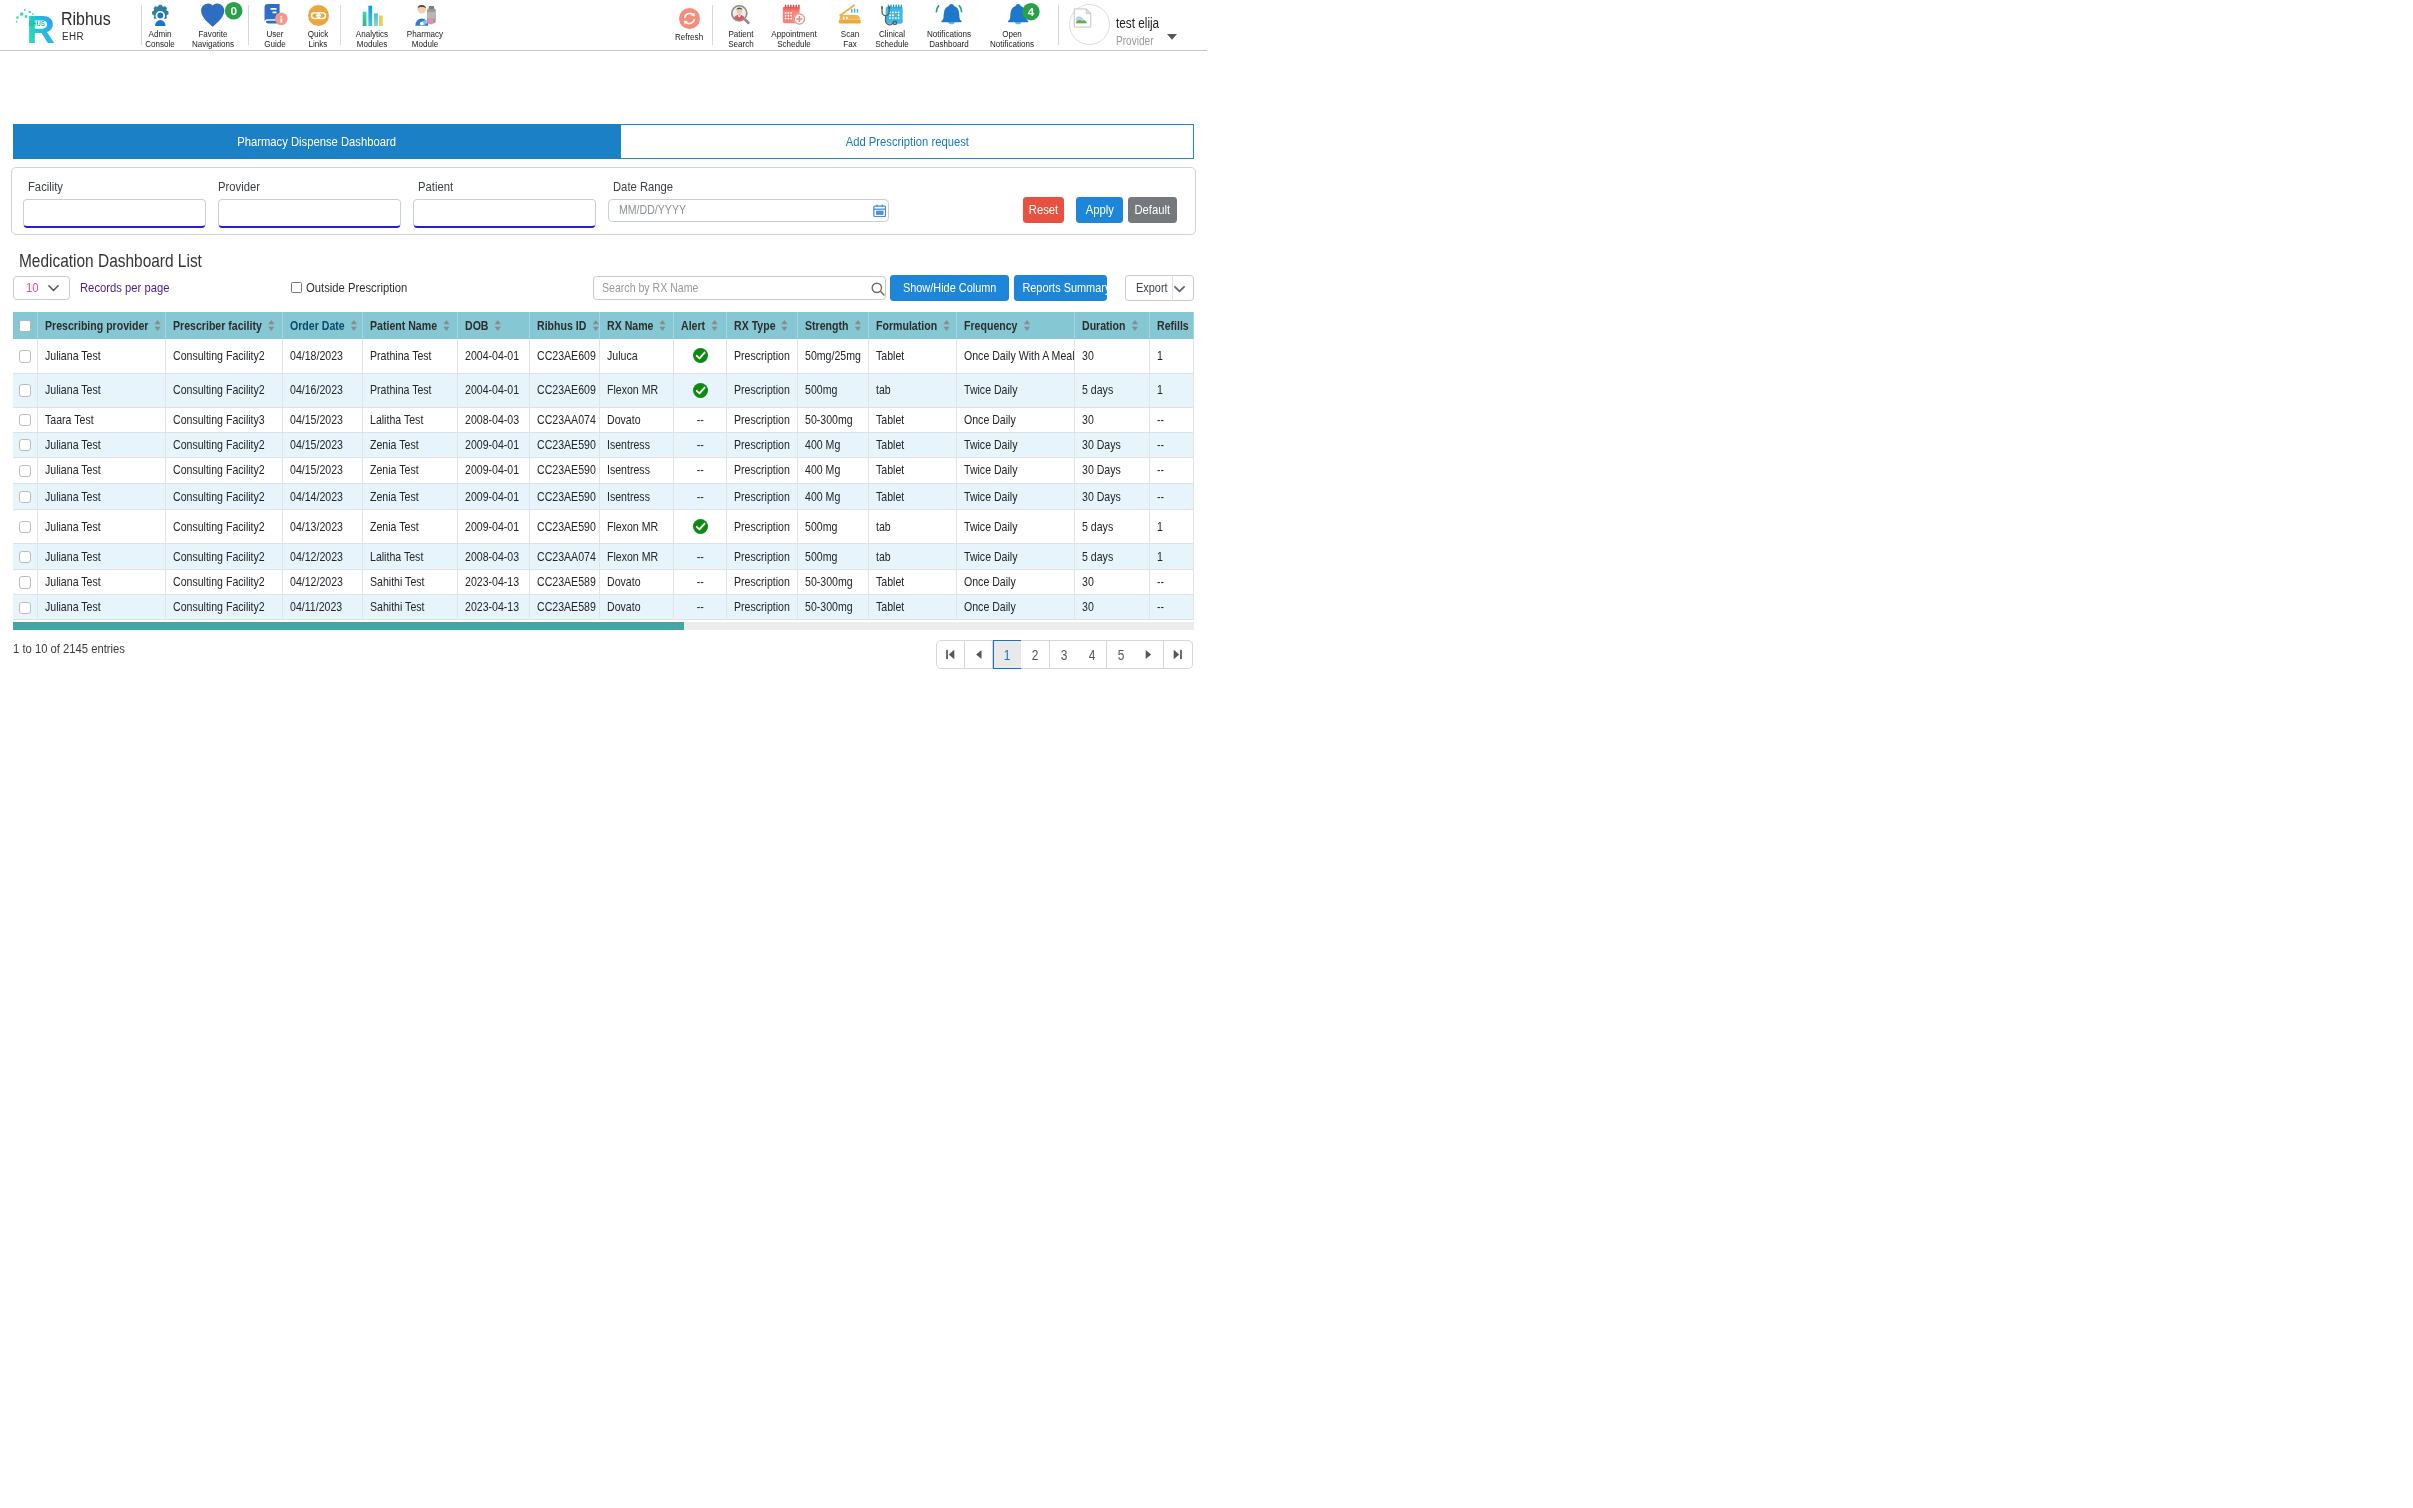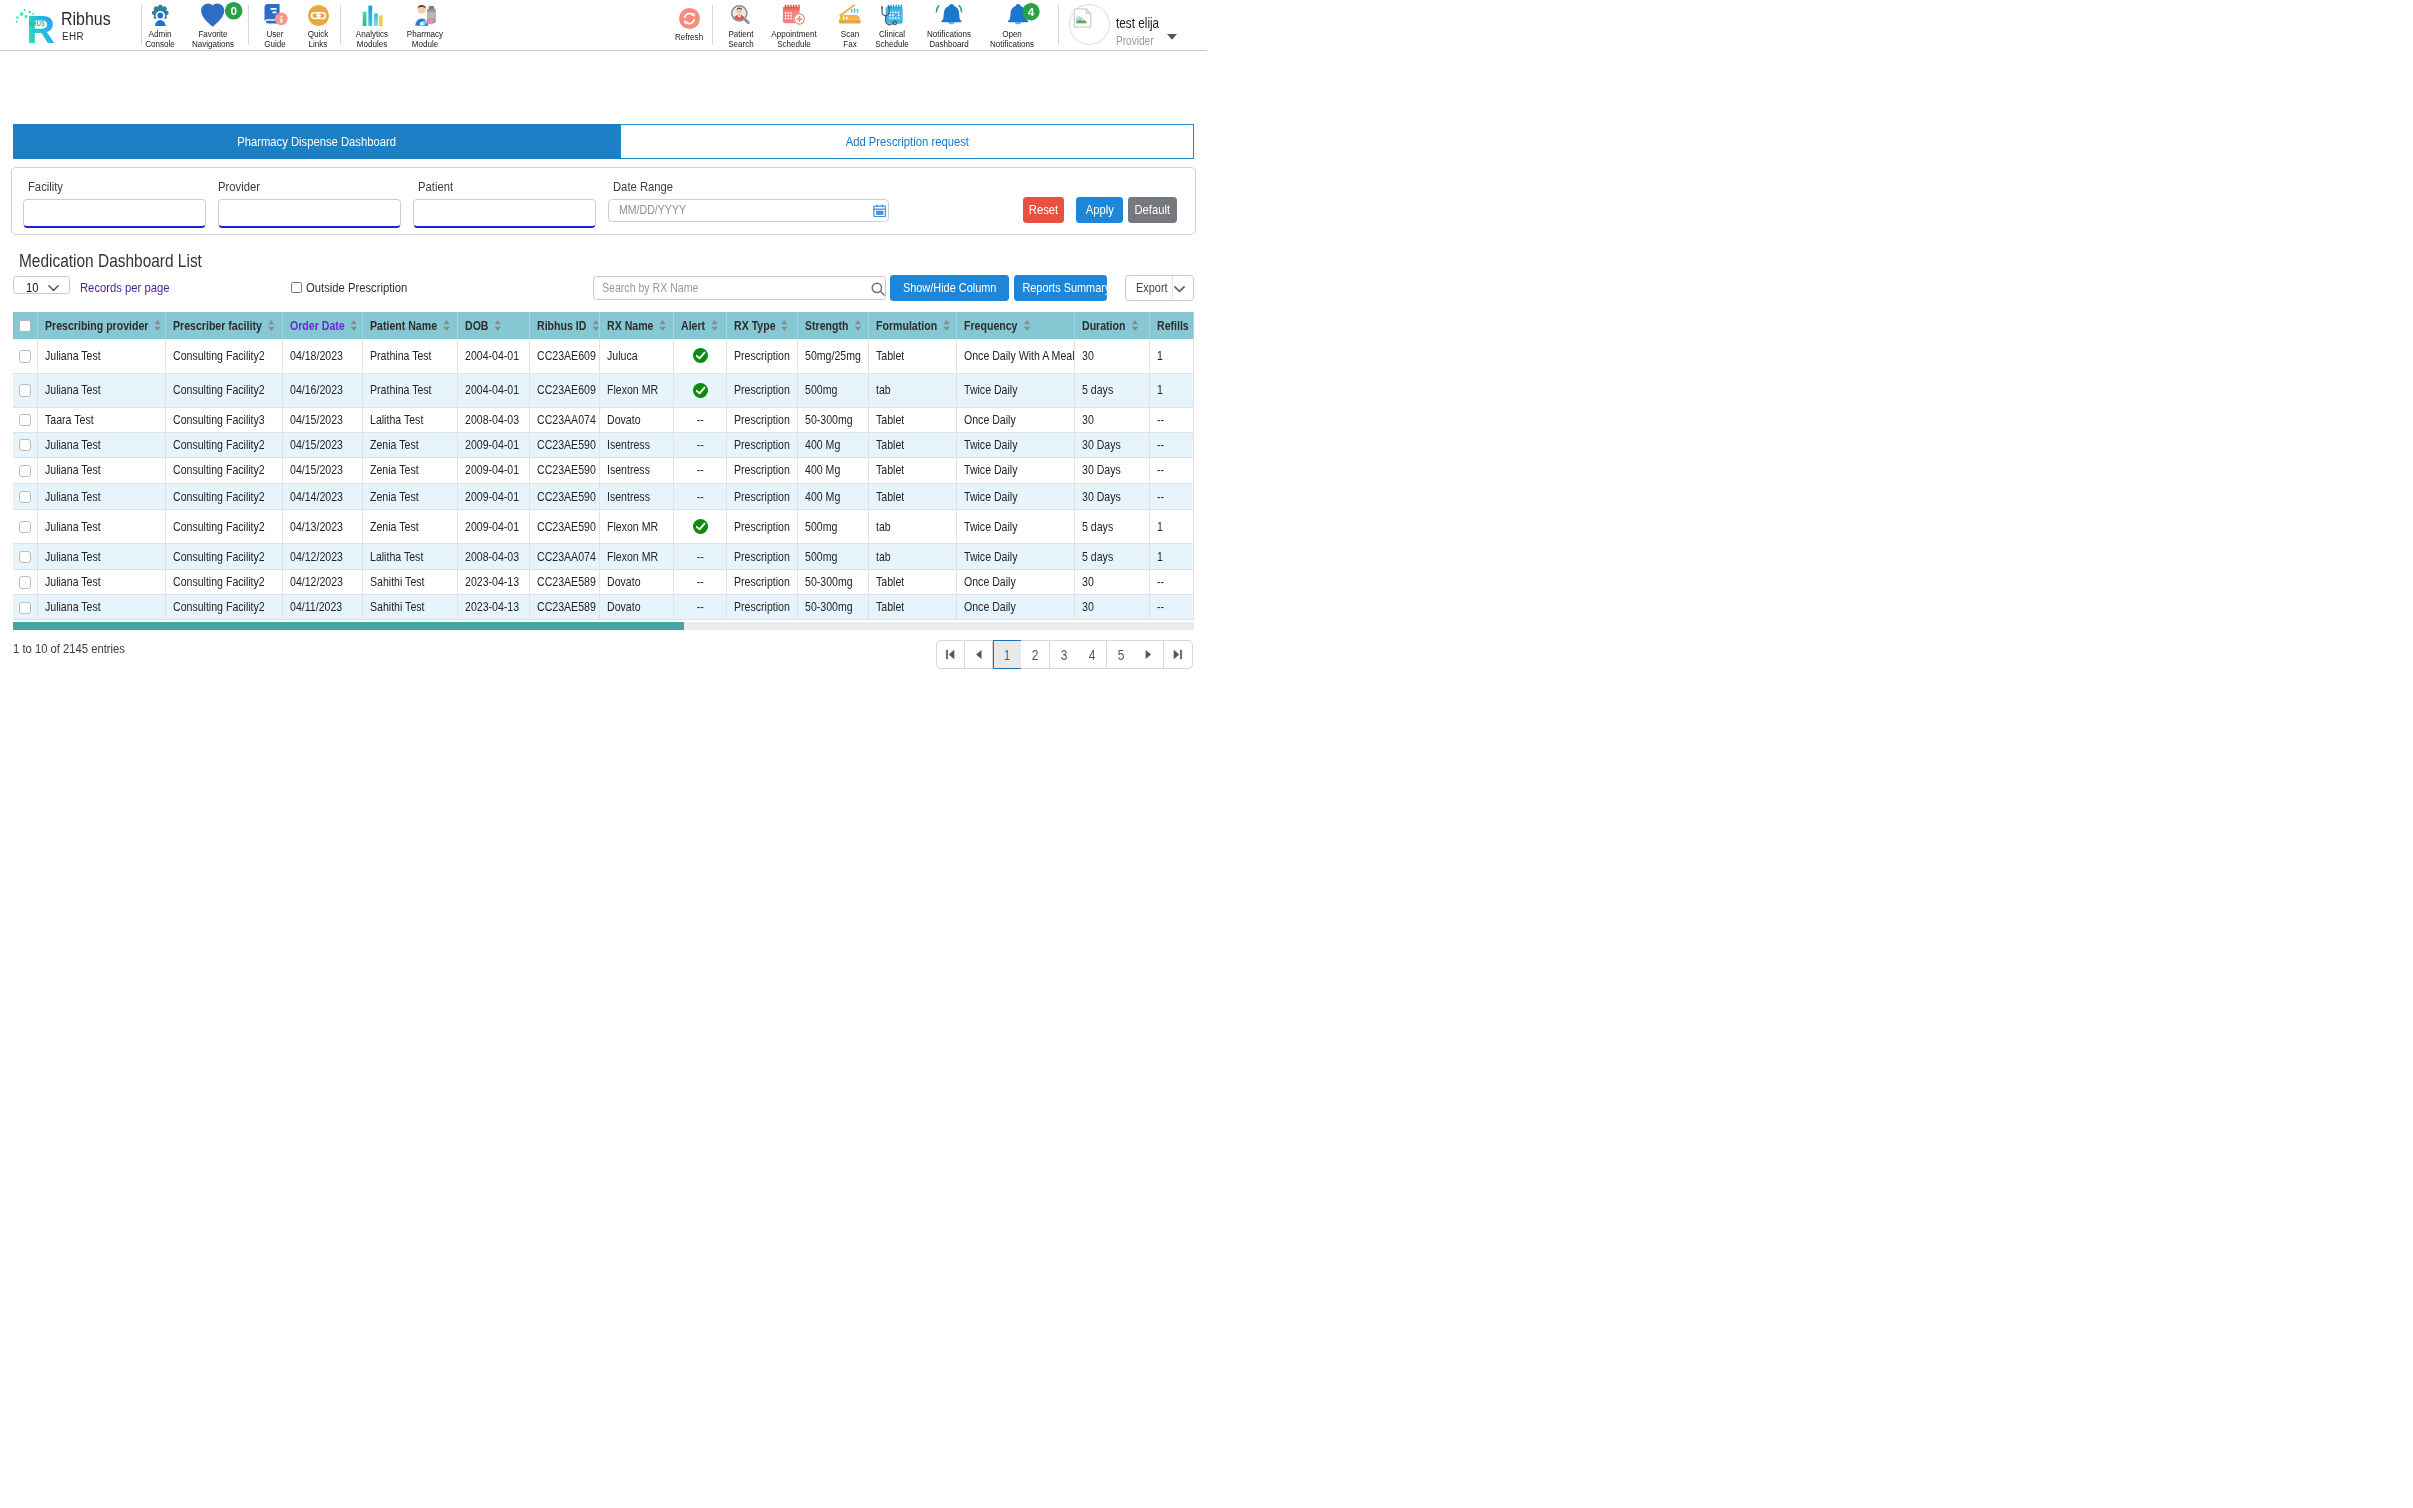--- a/index.html
+++ b/index.html
@@ -360,21 +360,21 @@
         <line x1="1" y1="6.2" x2="15" y2="6.2" stroke="#4c8fe0" stroke-width="1.6"></line>
         <rect x="4" y="0.5" width="1.8" height="3.4" rx="0.8" fill="#4c8fe0"></rect>
         <rect x="10.2" y="0.5" width="1.8" height="3.4" rx="0.8" fill="#4c8fe0"></rect>
         <rect x="3.6" y="8" width="9" height="5" fill="#4c8fe0"></rect>
       </svg>
 <div class="abs btn" style="left:1011px;top:29px;width:41px;height:25.6px;line-height:25.6px;background:#e8503f;"><span class="tc">Reset</span></div>
 <div class="abs btn" style="left:1064px;top:29px;width:47px;height:25.6px;line-height:25.6px;background:#1e86d9;"><span class="tc">Apply</span></div>
 <div class="abs btn" style="left:1116px;top:29px;width:49px;height:25.6px;line-height:25.6px;background:#75797e;"><span class="tc">Default</span></div>
 </div>
 <div class="abs" style="left:18.7px;top:250px;font-size:18.4px;color:#343434;"><span class="t">Medication Dashboard List</span></div>
-<div class="abs" style="left:13px;top:276px;width:57px;height:18px;border:0.8px solid #c9c9c9;border-radius:3.4px;font-size:13.4px;color:#0f172a;line-height:22.6px;padding-left:11.7px;"><span class="t">10</span></div>
+<div class="abs" style="left:13px;top:276px;width:57px;height:24px;border:0.8px solid #c9c9c9;border-radius:3.4px;font-size:13.4px;color:#ec4899;line-height:22.6px;padding-left:11.7px;"><span class="t">10</span></div>
 <svg class="abs" style="left:48px;top:285px;" width="11" height="6.7" viewBox="0 0 13 8">
       <path d="M1 1 L6.5 6.5 L12 1" fill="none" stroke="#555" stroke-width="1.8" stroke-linecap="round" stroke-linejoin="round"></path>
     </svg>
 <div class="abs" style="left:80px;top:280px;font-size:13.4px;color:#4c1d95;text-decoration:underline;"><span class="t">Records per page</span></div>
 <div class="abs" style="left:291px;top:282px;width:10.5px;height:10.5px;border:1.3px solid #777;border-radius:1.7px;"></div>
 <div class="abs" style="left:306px;top:280px;font-size:13.4px;color:#2e2e2e;"><span class="t">Outside Prescription</span></div>
 <div class="abs" style="left:593px;top:276px;width:293px;height:24px;border:0.8px solid #c9c9c9;border-radius:3.4px;font-size:12.6px;color:#999;line-height:22.6px;padding-left:8.4px;"><span class="t">Search by RX Name</span></div>
 <svg class="abs" style="left:871px;top:282px;" width="14.2" height="14.2" viewBox="0 0 17 17">
       <circle cx="7" cy="7" r="5.6" fill="none" stroke="#6f6f6f" stroke-width="1.7"></circle>
       <line x1="11.2" y1="11.2" x2="15.6" y2="15.6" stroke="#6f6f6f" stroke-width="1.7" stroke-linecap="round"></line>
@@ -408,21 +408,21 @@
           <tr style="height:27px;background:#85c7d3;">
 <th style="border-right:0.8px solid #a5d5de;"><span class="hcb"></span></th>
 <th style="text-align:left;padding-left:6.7px;font-size:12.6px;color:#2d2d2d;border-right:0.8px solid #a5d5de;overflow:hidden;"><span class="t" style="font-weight:bold;">Prescribing provider&nbsp; <svg class="si" width="8" height="11" viewBox="0 0 9.5 13">
                   <path d="M4.75 0 L9.1 4.9 L0.4 4.9 Z" fill="#8a8a8a"></path>
                   <path d="M4.75 13 L9.1 8.1 L0.4 8.1 Z" fill="#8a8a8a"></path>
                 </svg></span></th>
 <th style="text-align:left;padding-left:6.7px;font-size:12.6px;color:#2d2d2d;border-right:0.8px solid #a5d5de;overflow:hidden;"><span class="t" style="font-weight:bold;">Prescriber facility&nbsp; <svg class="si" width="8" height="11" viewBox="0 0 9.5 13">
                   <path d="M4.75 0 L9.1 4.9 L0.4 4.9 Z" fill="#8a8a8a"></path>
                   <path d="M4.75 13 L9.1 8.1 L0.4 8.1 Z" fill="#8a8a8a"></path>
                 </svg></span></th>
-<th style="text-align:center;padding-left:6.7px;font-size:12.6px;color:#6d28d9;border-right:0.8px solid #a5d5de;overflow:hidden;"><span class="t" style="font-weight:bold;">Order Date&nbsp; <svg class="si" width="8" height="11" viewBox="0 0 9.5 13">
+<th style="text-align:center;padding-left:6.7px;font-size:12.6px;color:#0c4a6e;border-right:0.8px solid #a5d5de;overflow:hidden;"><span class="t" style="font-weight:bold;">Order Date&nbsp; <svg class="si" width="8" height="11" viewBox="0 0 9.5 13">
                   <path d="M4.75 0 L9.1 4.9 L0.4 4.9 Z" fill="#8a8a8a"></path>
                   <path d="M4.75 13 L9.1 8.1 L0.4 8.1 Z" fill="#8a8a8a"></path>
                 </svg></span></th>
 <th style="text-align:left;padding-left:6.7px;font-size:12.6px;color:#2d2d2d;border-right:0.8px solid #a5d5de;overflow:hidden;"><span class="t" style="font-weight:bold;">Patient Name&nbsp; <svg class="si" width="8" height="11" viewBox="0 0 9.5 13">
                   <path d="M4.75 0 L9.1 4.9 L0.4 4.9 Z" fill="#8a8a8a"></path>
                   <path d="M4.75 13 L9.1 8.1 L0.4 8.1 Z" fill="#8a8a8a"></path>
                 </svg></span></th>
 <th style="text-align:left;padding-left:6.7px;font-size:12.6px;color:#2d2d2d;border-right:0.8px solid #a5d5de;overflow:hidden;"><span class="t" style="font-weight:bold;">DOB&nbsp; <svg class="si" width="8" height="11" viewBox="0 0 9.5 13">
                   <path d="M4.75 0 L9.1 4.9 L0.4 4.9 Z" fill="#8a8a8a"></path>
                   <path d="M4.75 13 L9.1 8.1 L0.4 8.1 Z" fill="#8a8a8a"></path>

